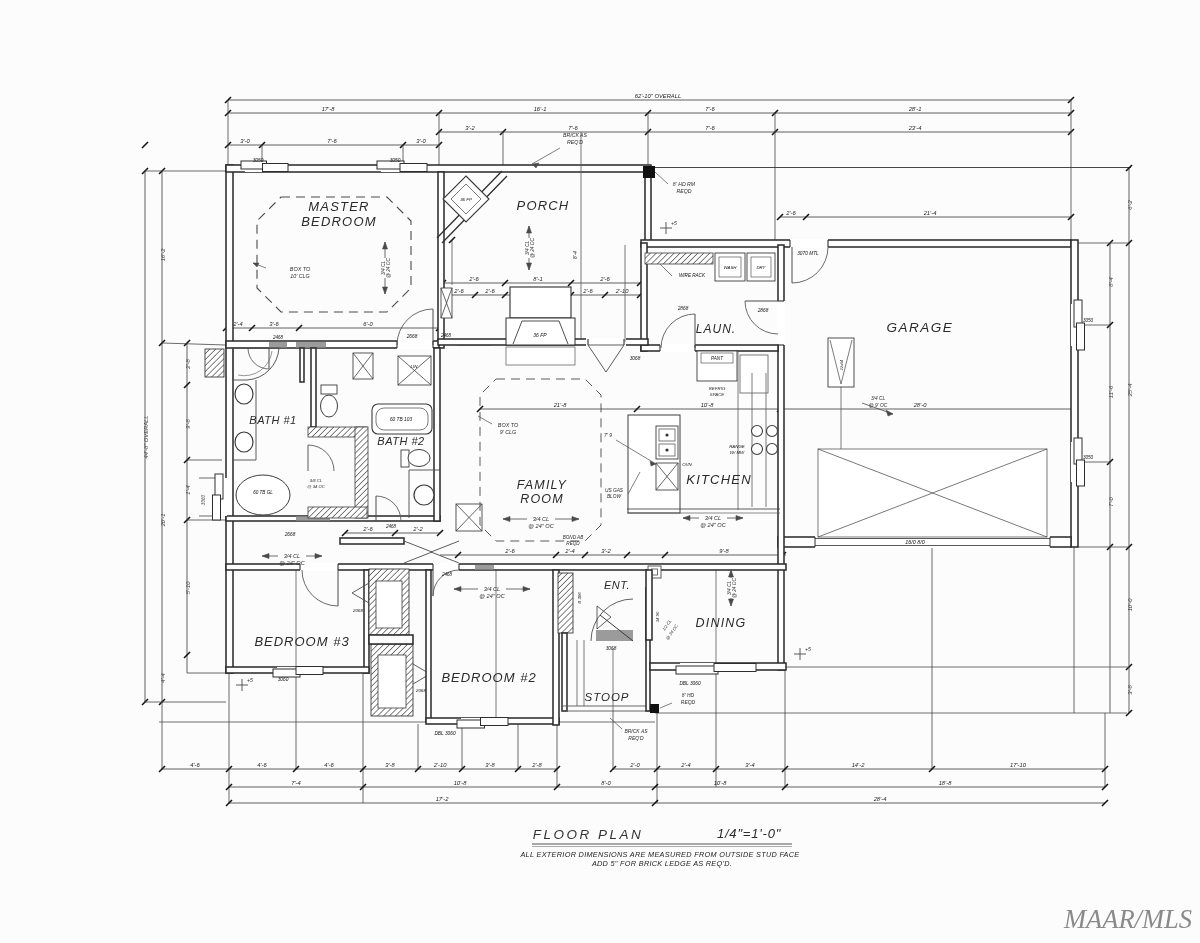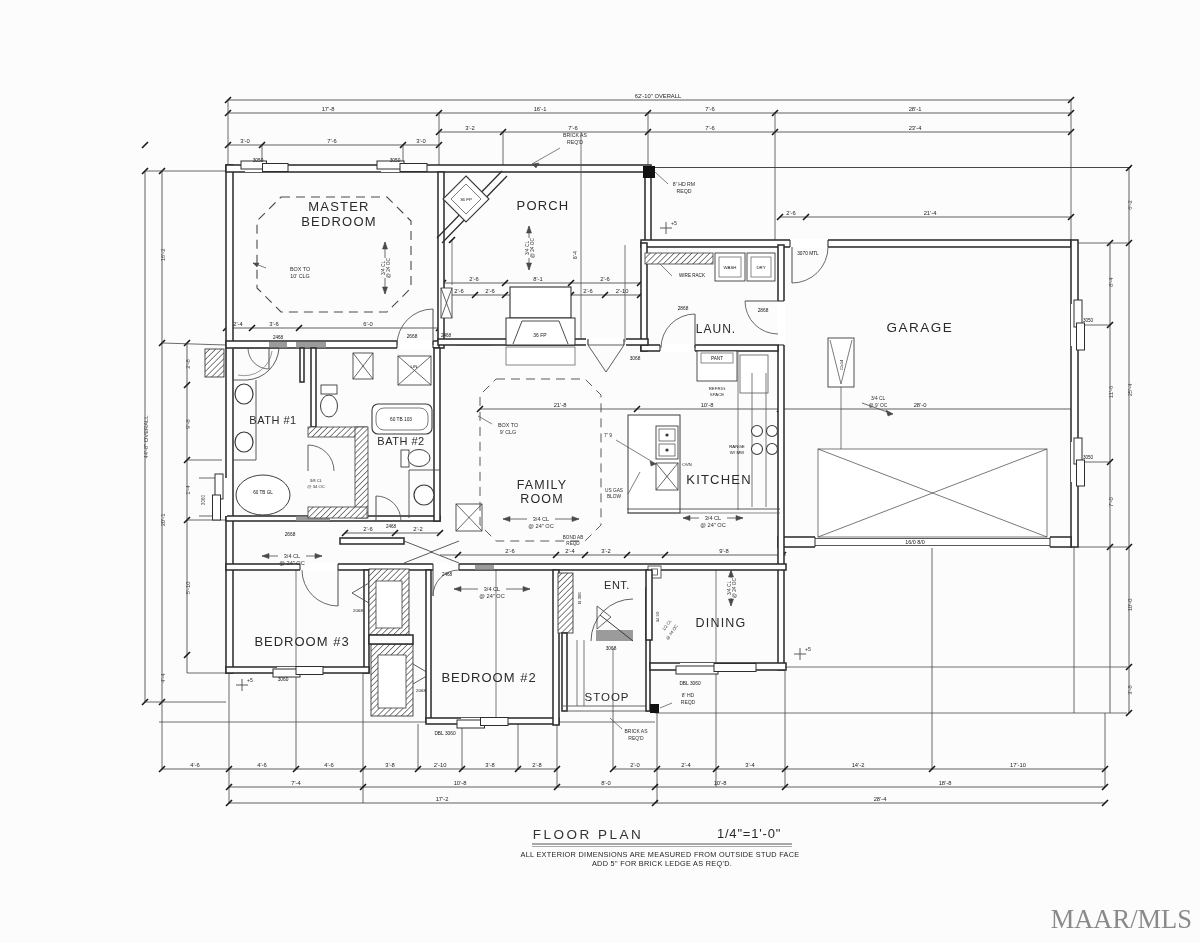--- a/index.html
+++ b/index.html
@@ -1,16 +1,16 @@
 <!DOCTYPE html>
 <html><head>
 <meta charset="utf-8">
 <style>
 html,body{margin:0;padding:0;background:#fff;}
-#page{width:1200px;height:943px;position:relative;background:#fcfcfc;overflow:hidden;}
+#page{width:1200px;height:943px;position:relative;background:#fcfcfc;overflow:hidden;font-style:italic;}
 svg{font-family:"Liberation Sans", sans-serif;filter:blur(0.36px);}
 </style>
 </head>
 <body>
 
 <div id="page">
 <svg width="1200" height="943" viewBox="0 0 1200 943">
 <defs>
 <pattern id="hatch" patternUnits="userSpaceOnUse" width="4.2" height="4.2" patternTransform="rotate(45)">
 <rect width="4.2" height="4.2" fill="#fff"></rect>

